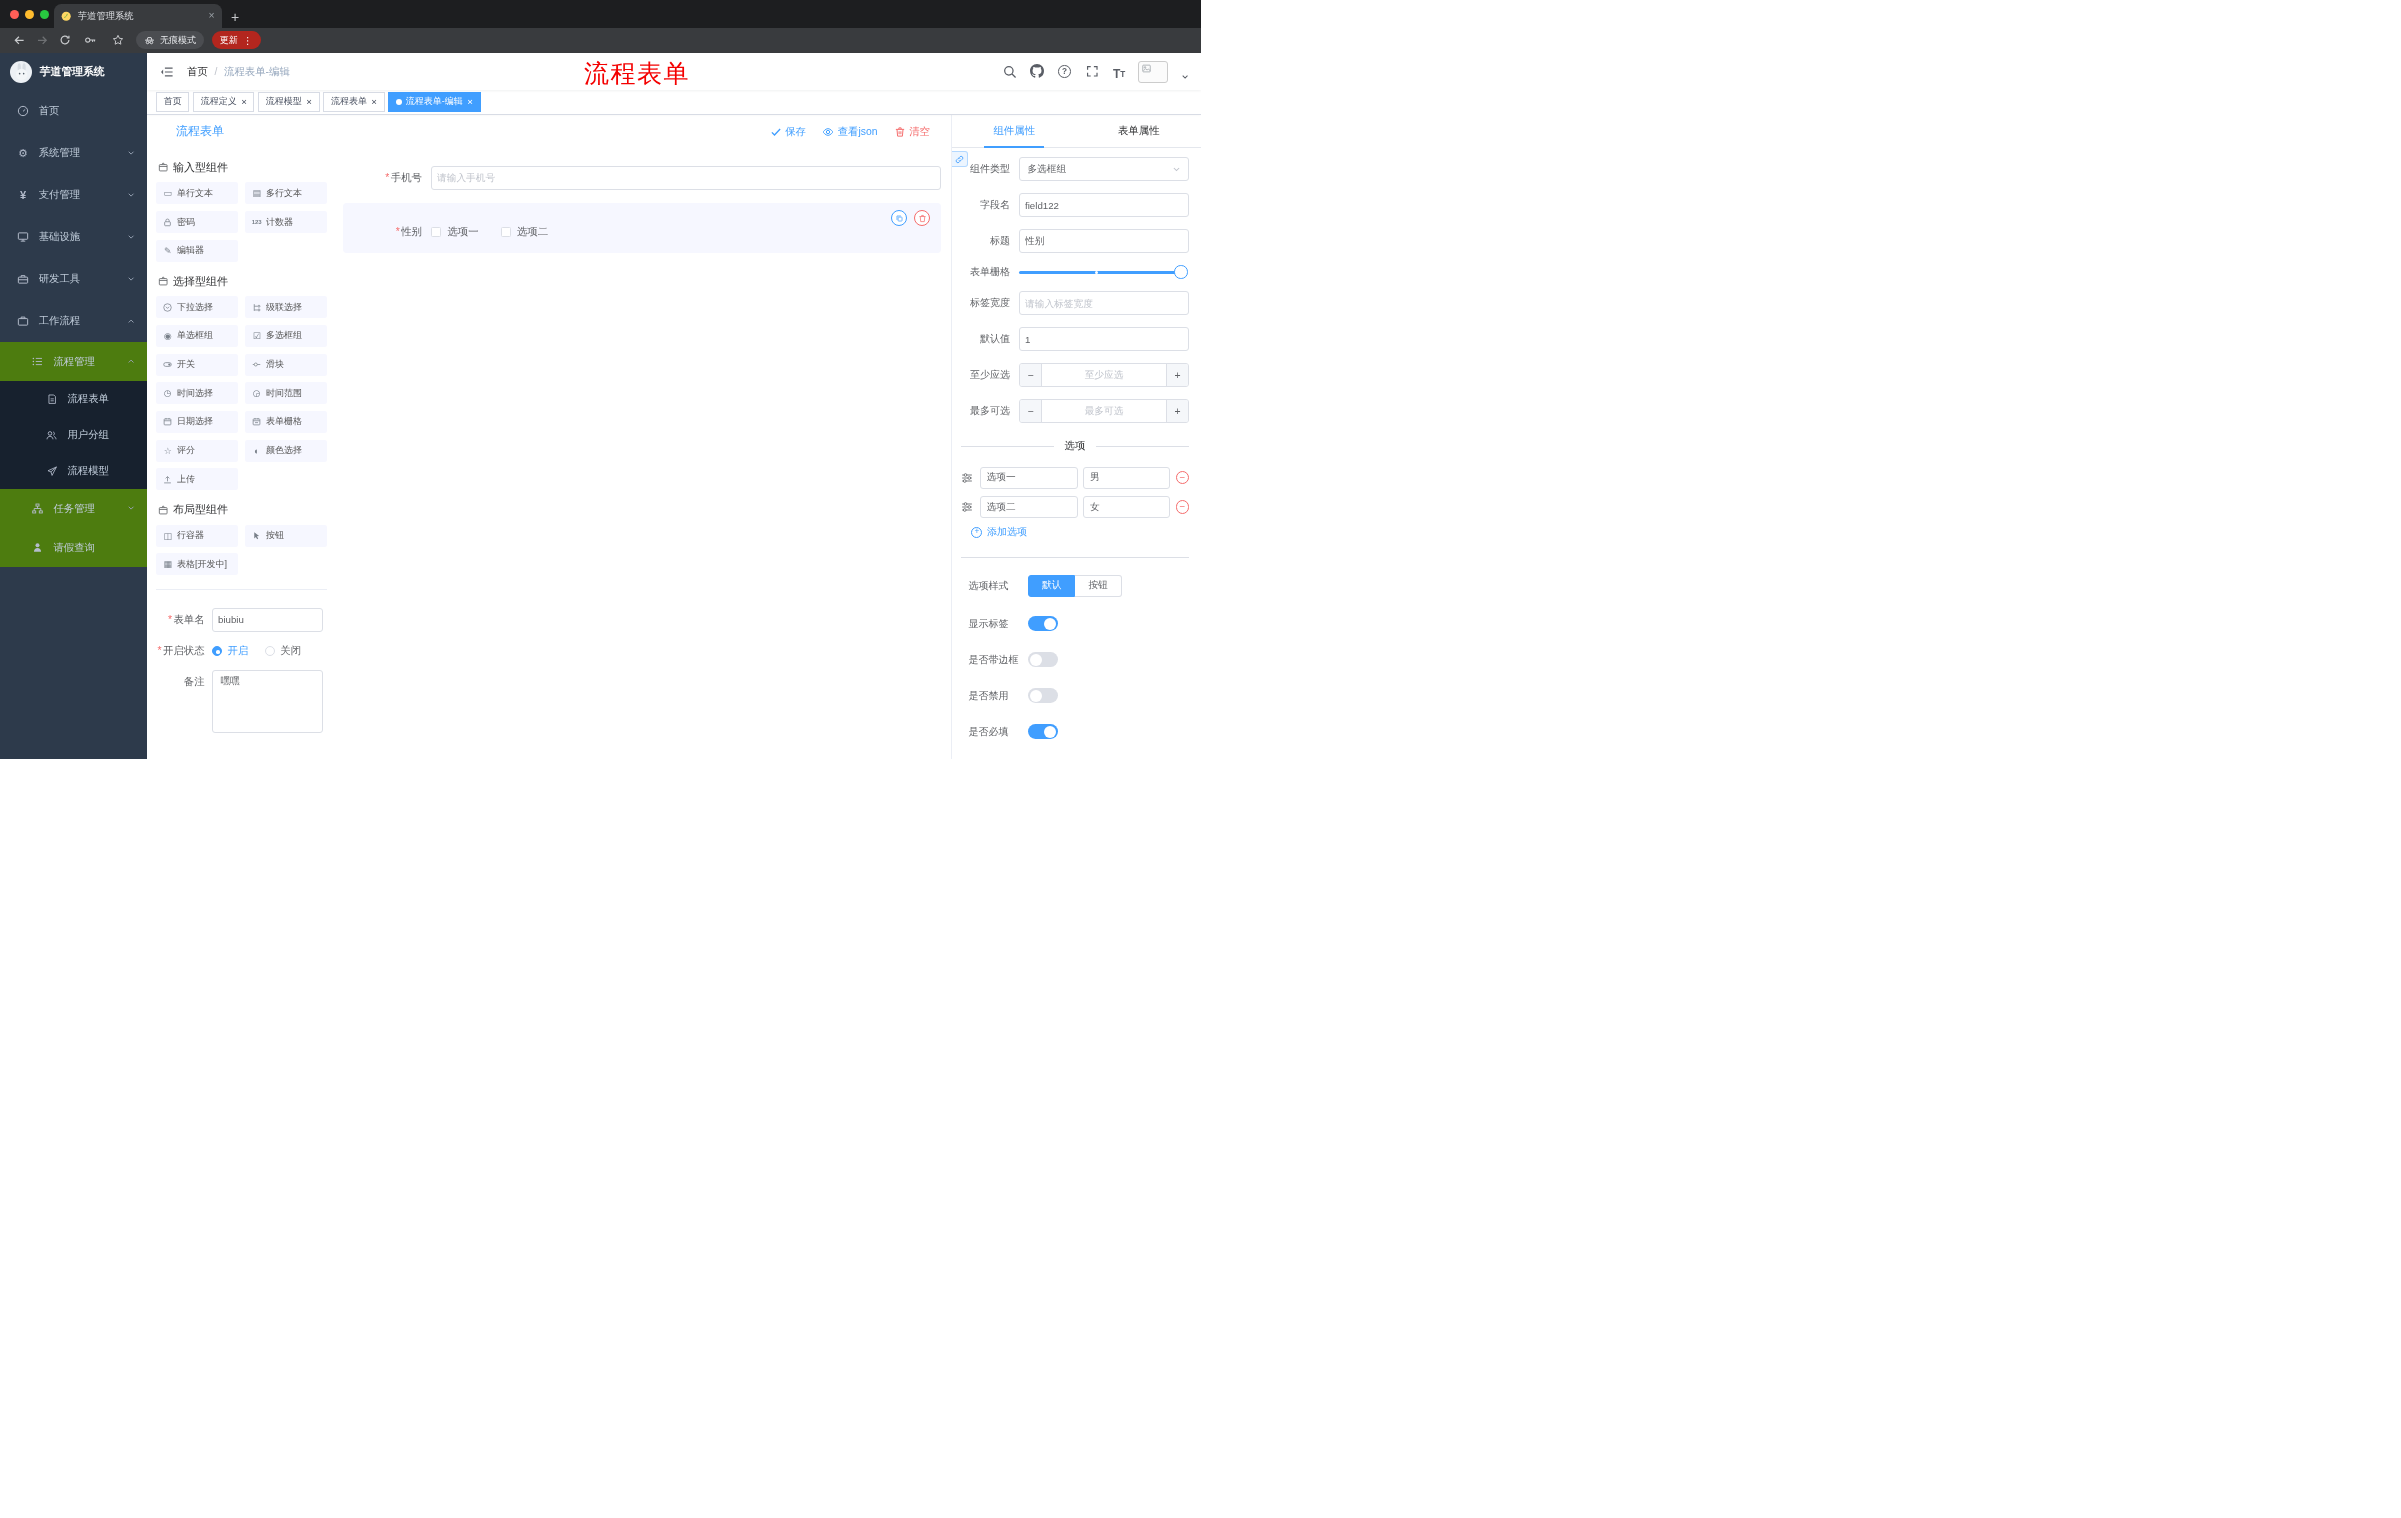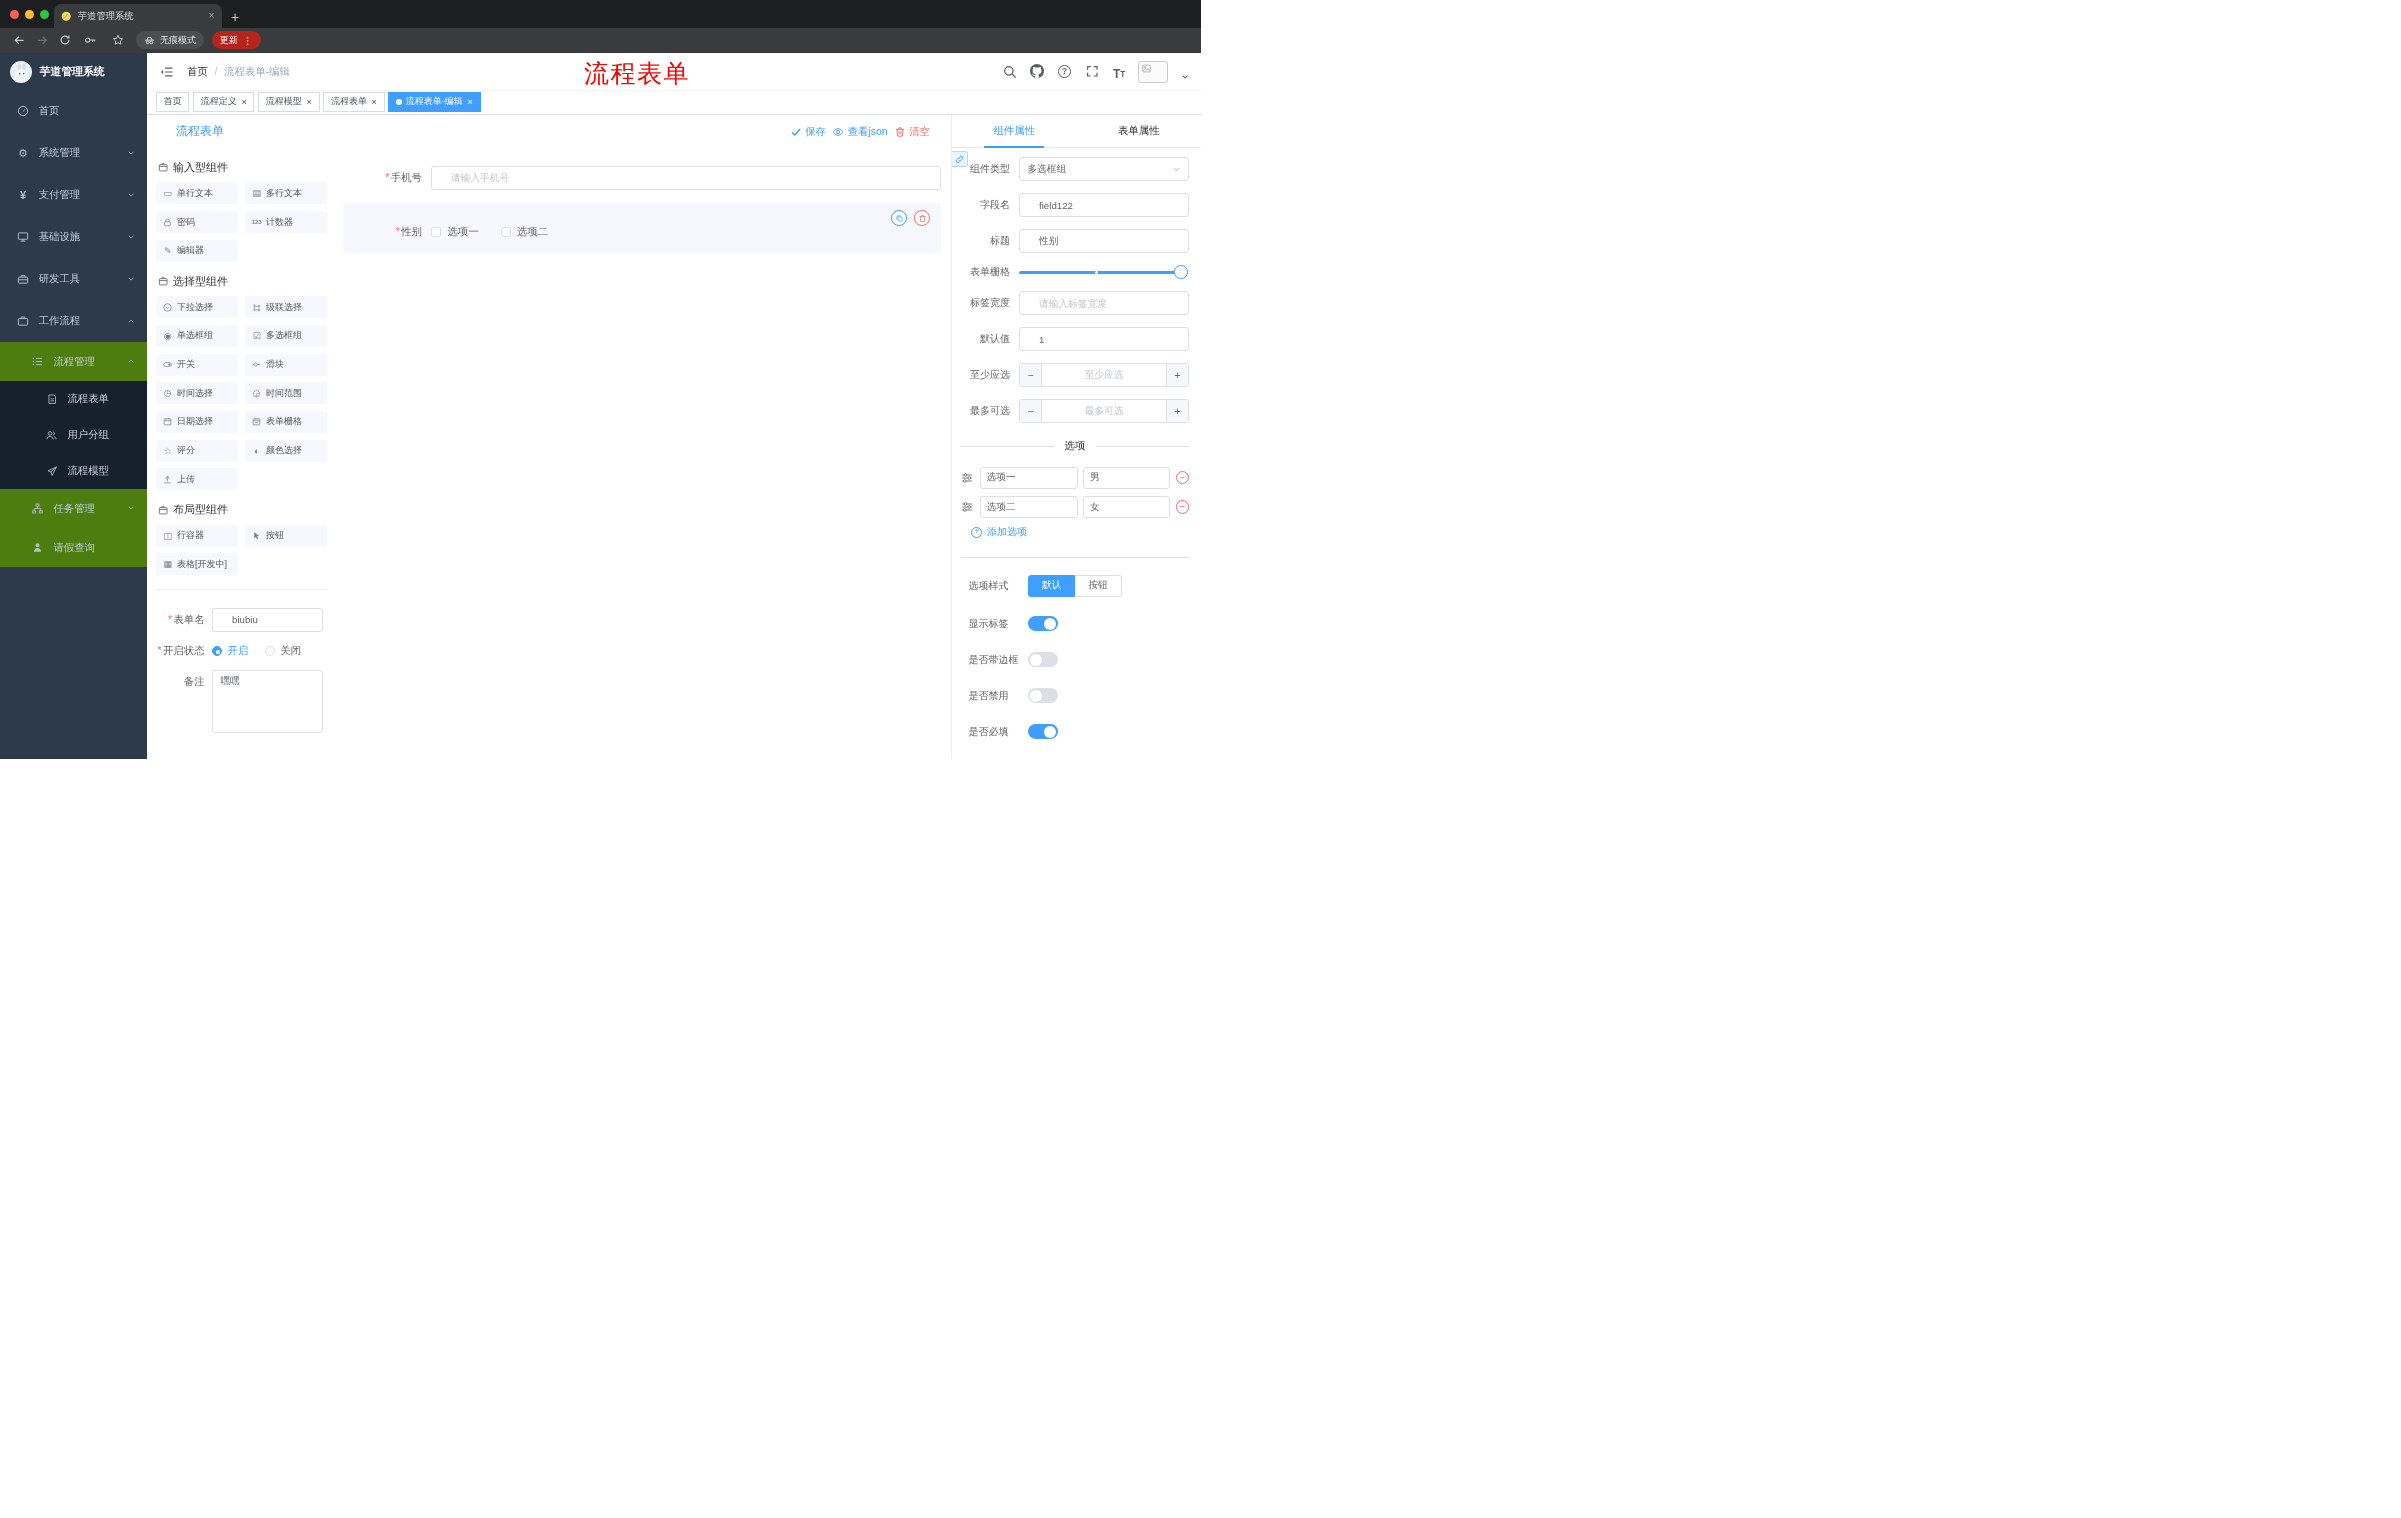--- a/index.html
+++ b/index.html
@@ -69,40 +69,40 @@
   .tag{height:19.3px;display:flex;align-items:center;gap:3.7px;padding:0 6.7px;border:0.7px solid #d8dce5;background:#fff;color:#495060;font-size:9px;cursor:pointer;white-space:nowrap}
   .tag .x{font-size:9.7px;line-height:1;margin-left:0.7px;cursor:pointer}
   .tag.active{background:#409eff;border-color:#409eff;color:#fff}
   .tag-dot{width:6px;height:6px;border-radius:50%;background:#fff;flex:none}
 
   
   .content{flex:1;display:flex;min-height:0;background:#fff}
   .workspace{flex:1;display:flex;flex-direction:column;min-width:0}
   .ws-header{height:33px;display:flex;align-items:center;padding:0 21px 0 29px;flex:none}
   .ws-title{color:#409eff;font-size:12px;font-weight:500}
-  .ws-actions{margin-left:auto;display:flex;gap:6px}
+  .ws-actions{margin-left:auto;display:flex;gap:16px}
   .ws-btn{display:flex;align-items:center;gap:3.7px;font-size:10.4px;color:#409eff;cursor:pointer}
   .ws-btn.danger{color:#f56c6c}
   .ws-btn svg{width:12px;height:12px}
   .ws-body{flex:1;display:flex;min-height:0}
 
   .palette{width:187px;flex:none;padding:0 7.4px 0 9px;overflow:hidden}
   .p-group-h{display:flex;align-items:center;gap:5.2px;margin:12px 0 7.4px 1.5px;font-size:11px;color:#303133;font-weight:500}
   .p-group-h svg{width:10.4px;height:10.4px;color:#606266}
   .p-grid{display:grid;grid-template-columns:1fr 1fr;gap:6.7px 7.4px}
   .p-item{height:22px;background:#f6f7ff;border-radius:2.2px;display:flex;align-items:center;padding:0 5.2px;gap:3.7px;font-size:9px;color:#555;cursor:grab;border:0.7px dashed transparent;white-space:nowrap;overflow:hidden}
   .pi{width:11px;display:flex;justify-content:center;align-items:center;color:#79808a;font-size:9px;flex:none}
   .pi svg{width:9px;height:9px}
   .pi.num{font-size:6px;font-weight:700;letter-spacing:0}
   .meta{border-top:0.7px solid #ebeef5;margin-top:13.4px;padding-top:6px}
   .meta-row{display:flex;align-items:center;margin:12px 0}
   .meta-row.top{align-items:flex-start}
   .meta-lbl{width:56px;text-align:right;font-size:10.4px;color:#606266;flex:none;padding-right:7.4px;white-space:nowrap}
   .meta-lbl .star,.c-lbl .star{color:#f56c6c;margin-right:1.5px}
-  .inp{height:24px;border:0.7px solid #dcdfe6;border-radius:3px;padding:0 19px;font-size:9.7px;color:#606266;background:#fff;outline:none}
+  .inp{height:24px;border:0.7px solid #dcdfe6;border-radius:3px;padding:0 5px;font-size:9.7px;color:#606266;background:#fff;outline:none}
   .inp::placeholder{color:#c0c4cc}
   .meta .inp{width:111px}
   textarea.inp{height:63px;width:111px;padding:4.5px 7.4px;resize:none;font-family:Liberation Serif, serif}
   .radio{display:flex;align-items:center;gap:5.2px;font-size:10.4px;color:#606266;cursor:pointer}
   .radio+.radio{margin-left:16.3px}
   .rdot{width:10.4px;height:10.4px;border-radius:50%;border:0.7px solid #dcdfe6;background:#fff;flex:none;position:relative}
   .radio.sel .rdot{border-color:#409eff;background:#409eff}
   .radio.sel .rdot::after{content:"";position:absolute;left:3.3px;top:3.3px;width:3.7px;height:3.7px;border-radius:50%;background:#fff}
   .radio.sel span.rlbl{color:#409eff}
 

